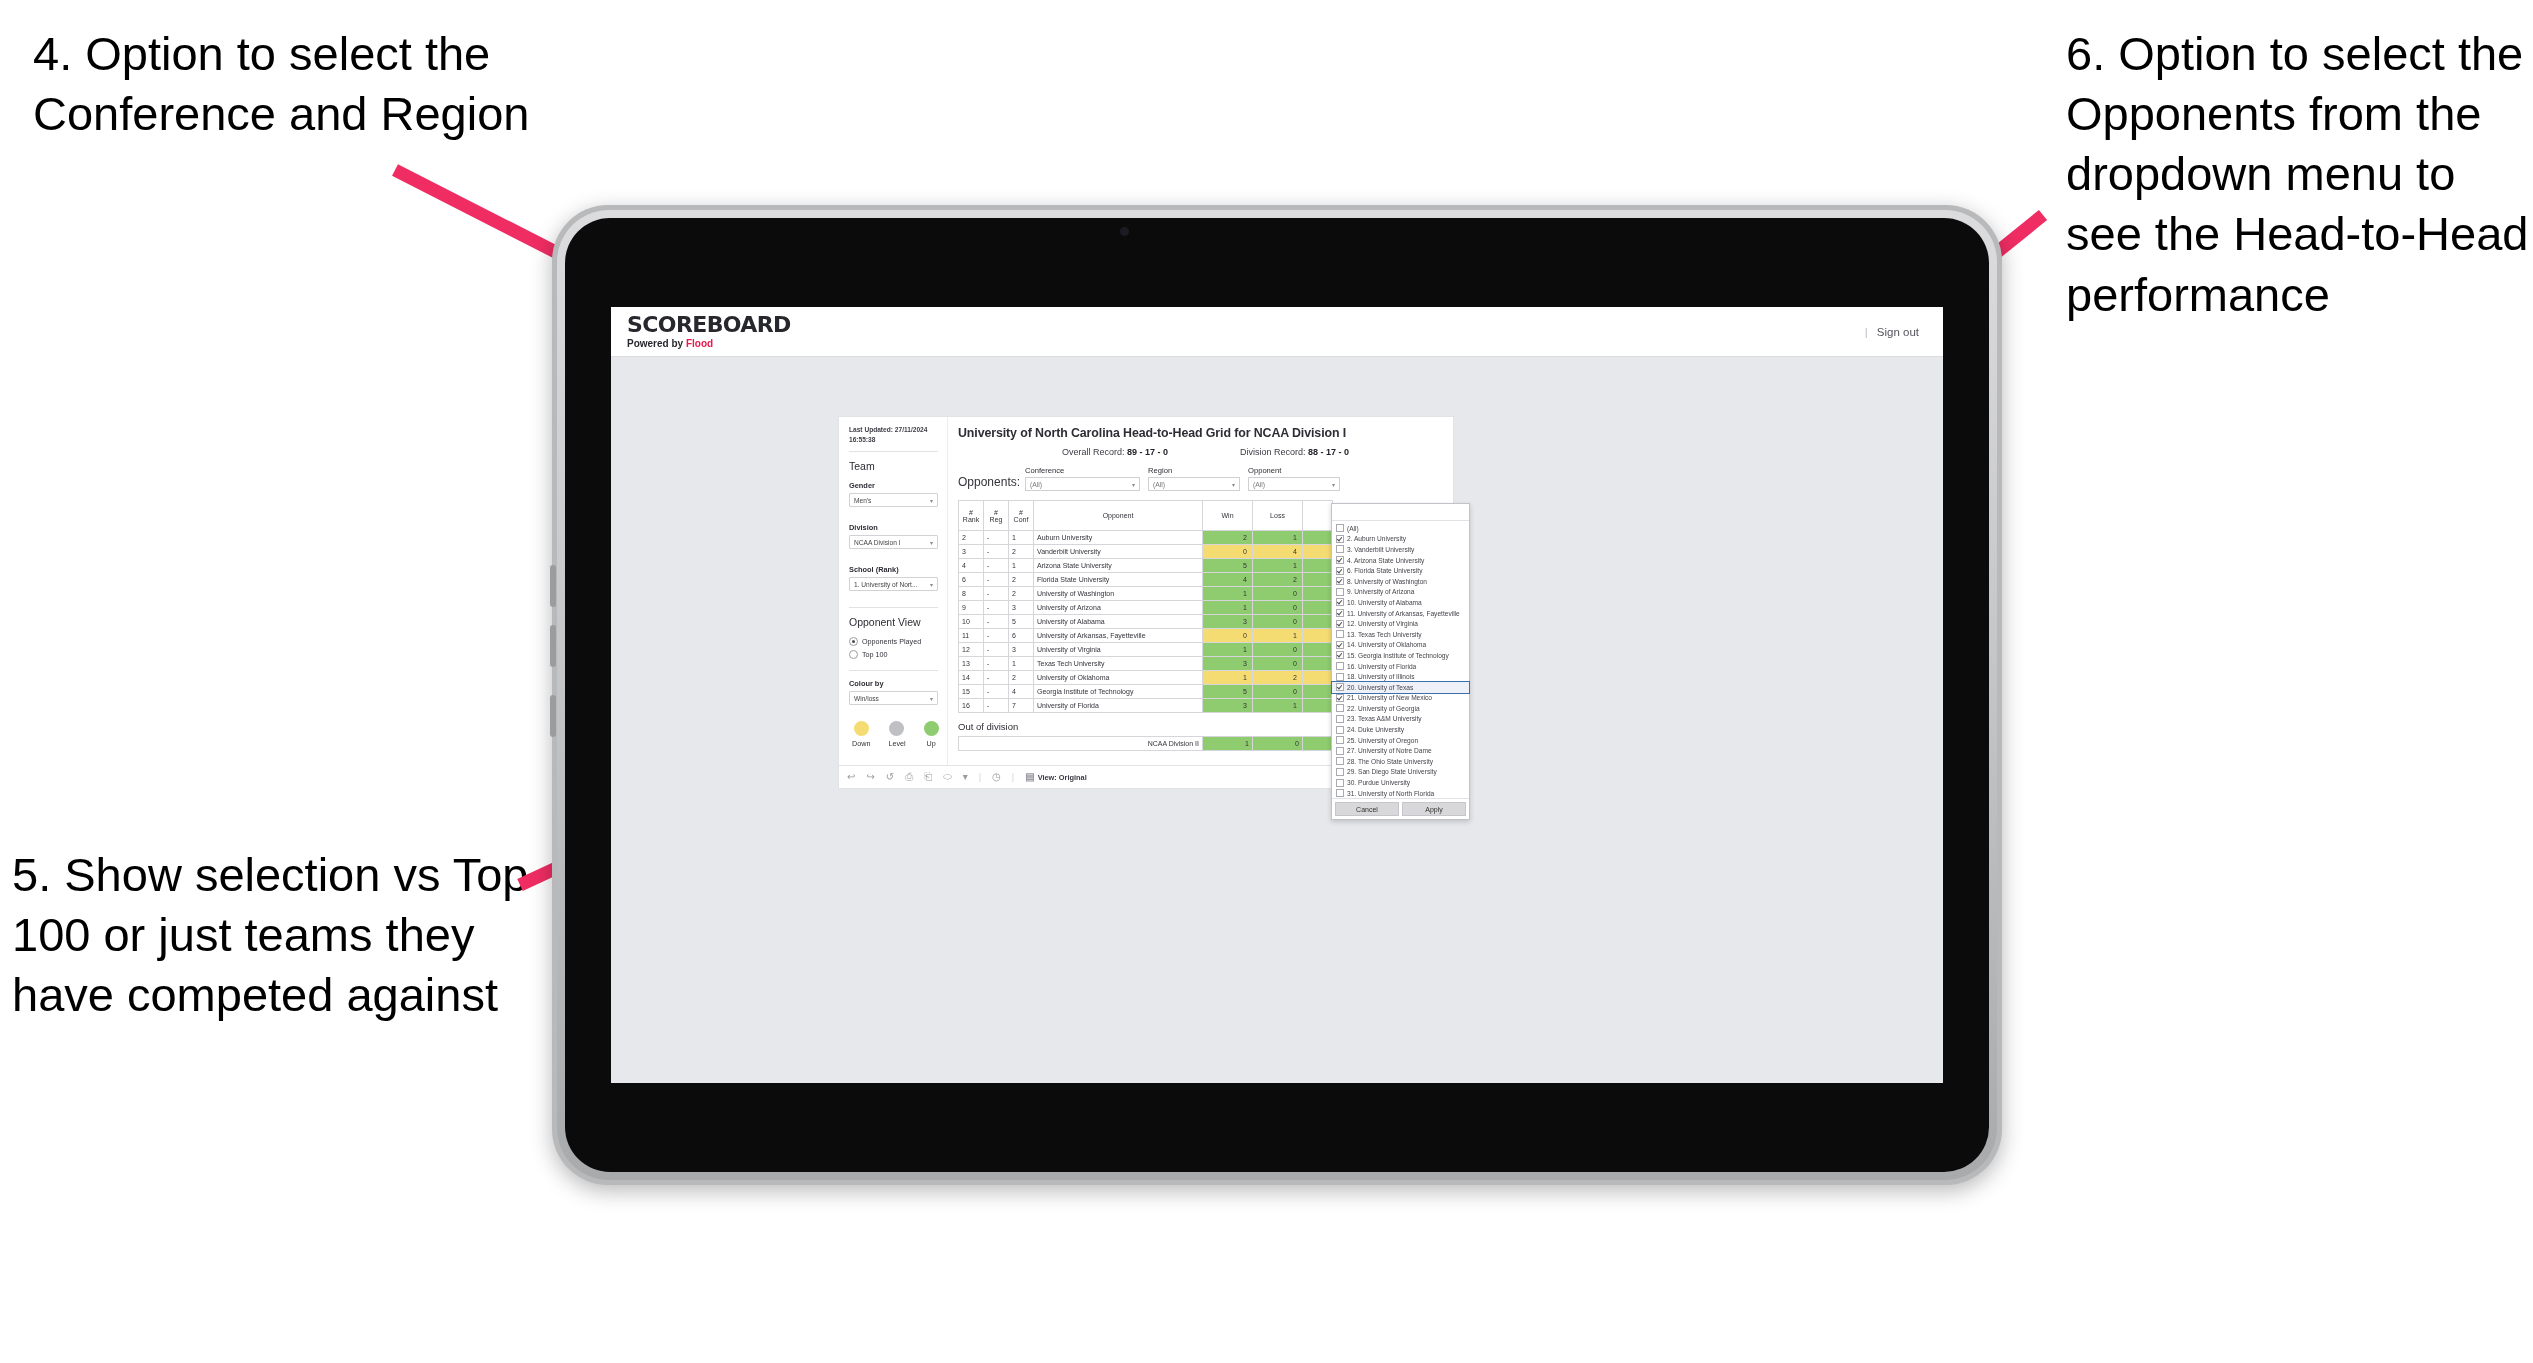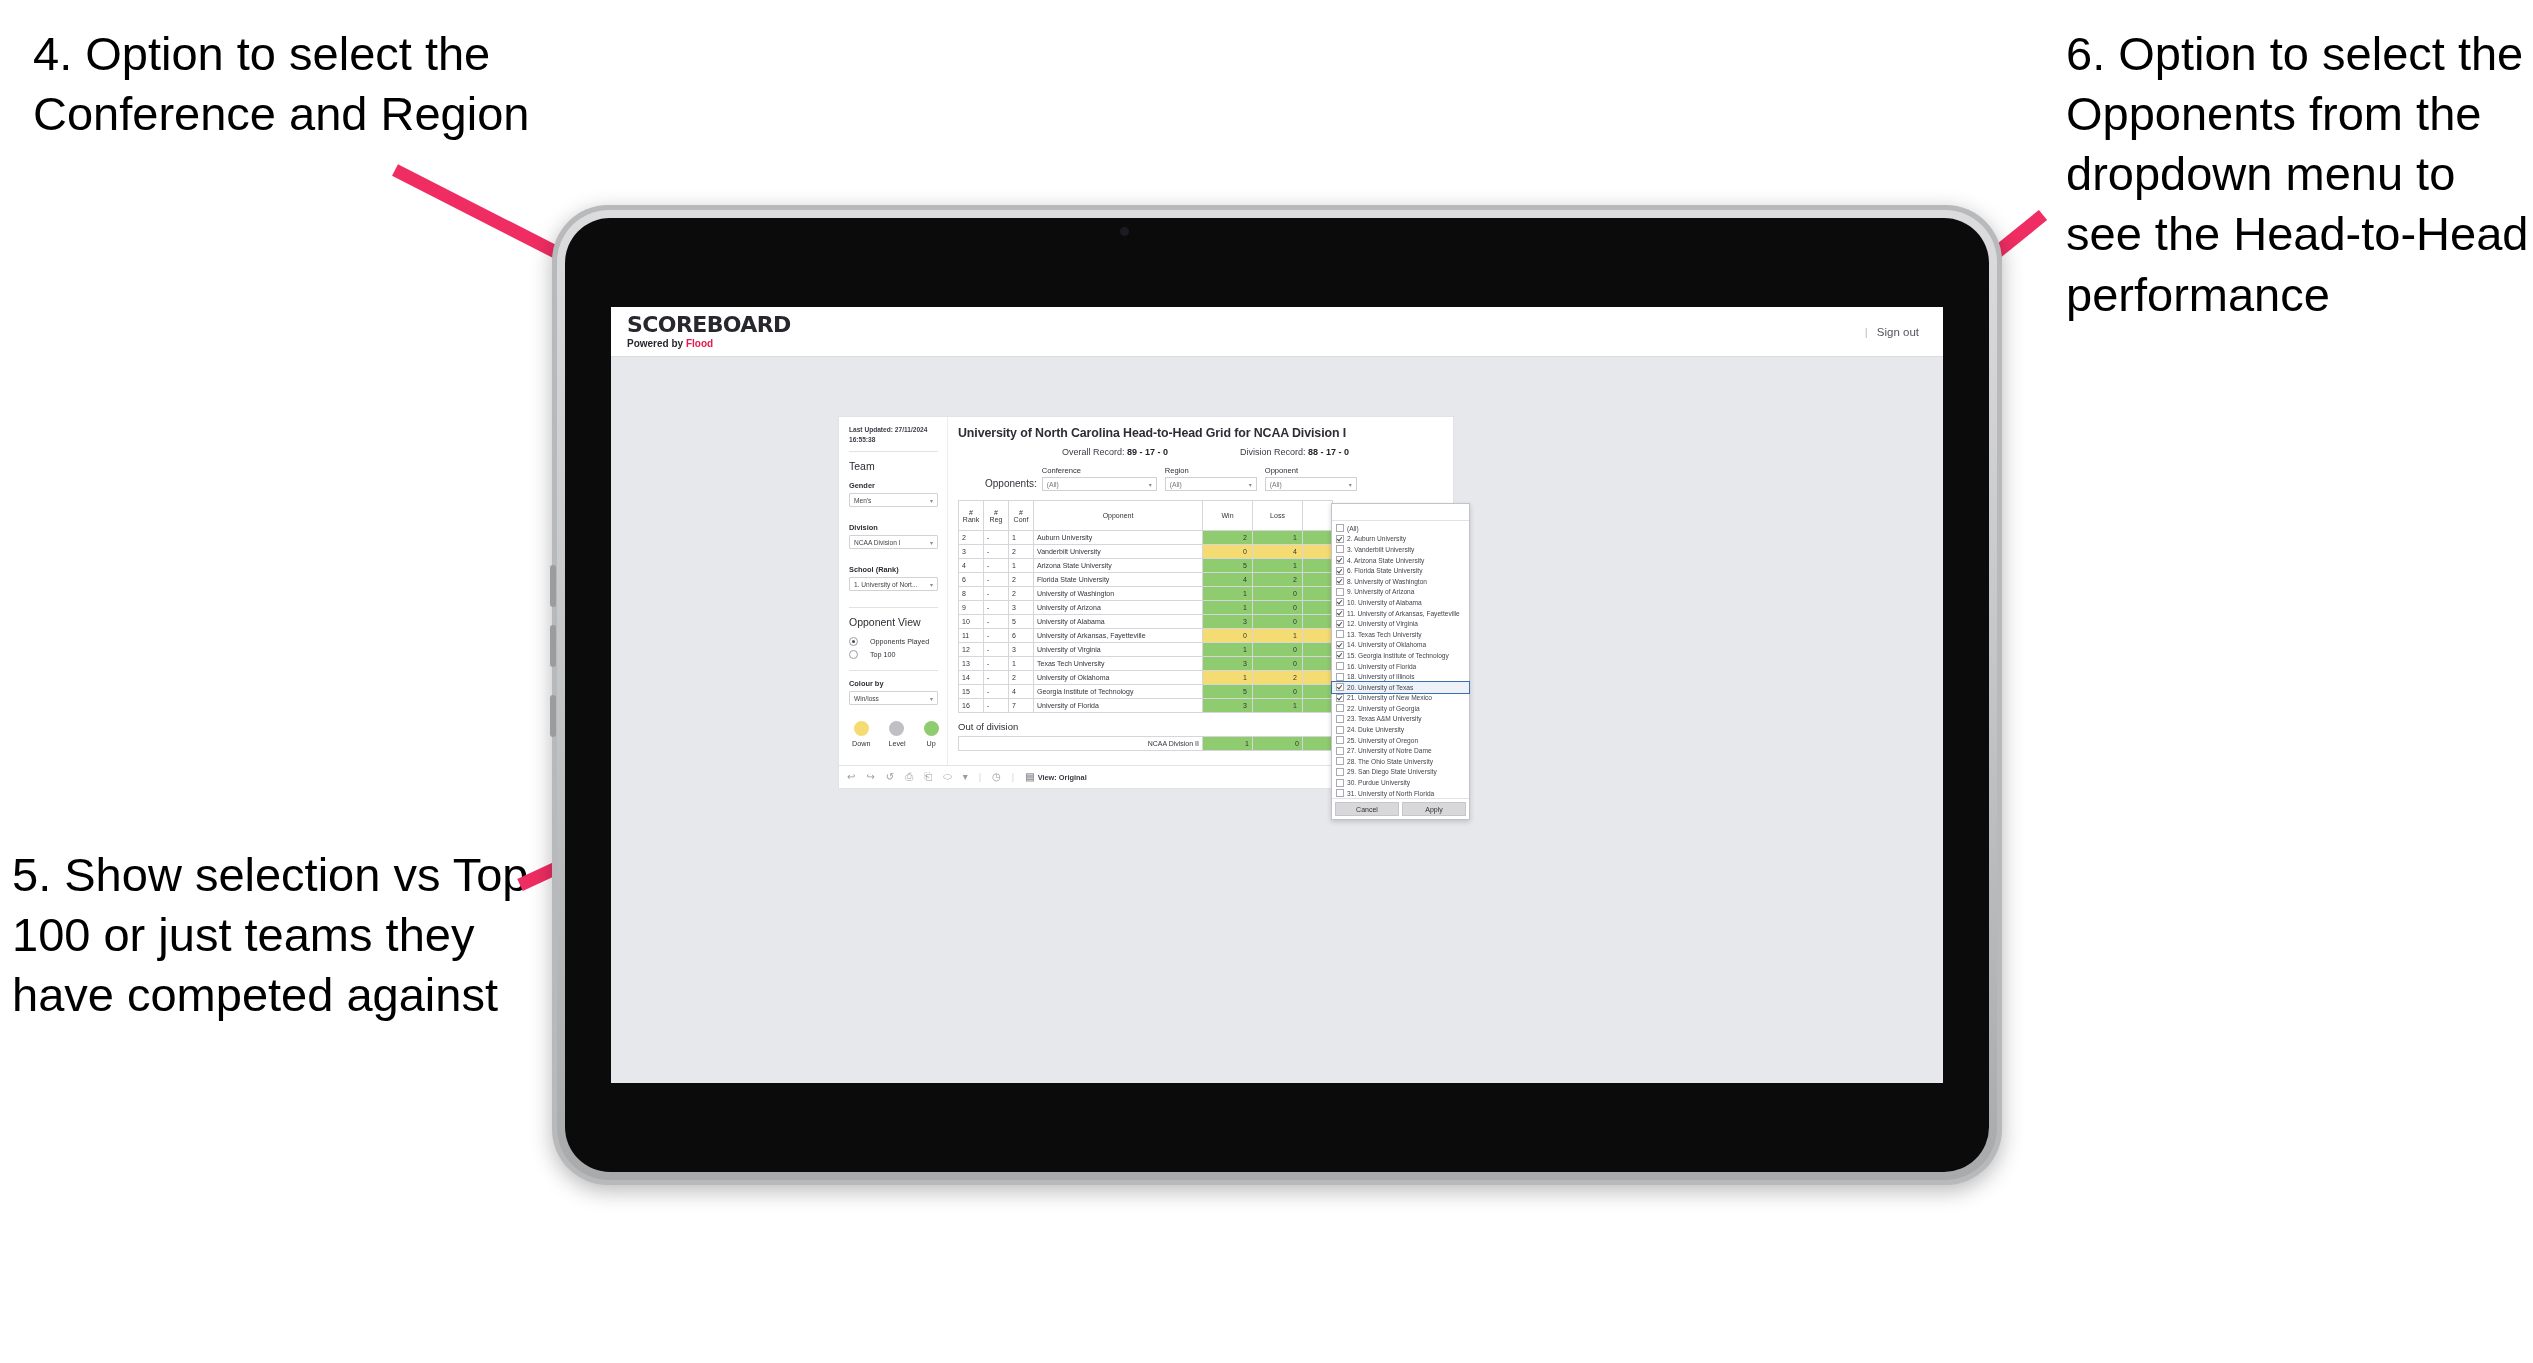--- a/index.html
+++ b/index.html
@@ -54,34 +54,34 @@
   .updated{font-size:6.6px;color:#3d3d46;line-height:1.45;font-weight:600;}
   .sep{height:1px;background:#e2e2e6;margin:7px 0 8px;}
   .sec-title{font-size:10.5px;color:#2d2d35;font-weight:400;margin-bottom:9px;}
   .fld-label{font-size:7.4px;color:#2d2d35;font-weight:600;margin-bottom:3px;}
   .fld{height:12px;border:1px solid #d2d2d6;background:#fff;border-radius:1px;display:flex;align-items:center;
     padding:0 4px;font-size:6.6px;color:#444;position:relative;margin-bottom:16px;}
   .fld .cav{position:absolute;right:4px;font-size:6px;color:#8a8a92;}
   .radio-row{display:flex;align-items:center;gap:4px;margin-bottom:4px;}
   .rdo{width:7px;height:7px;border-radius:50%;border:1px solid #9b9ba3;background:#fff;position:relative;flex:0 0 7px;}
   .rdo.on:after{content:"";position:absolute;left:1.5px;top:1.5px;width:3px;height:3px;border-radius:50%;background:#4a4a52;}
-  .rdo-lbl{font-size:7.2px;color:#33333b;margin-left:8px;}
+  .rdo-lbl{font-size:7.2px;color:#33333b;}
   .legend{display:flex;gap:18px;margin-top:4px;padding-left:3px;}
   .lg{display:flex;flex-direction:column;align-items:center;gap:3px;}
   .dot{width:15px;height:15px;border-radius:50%;}
   .lg-lbl{font-size:7.2px;color:#33333b;}
 
   .main{flex:1;position:relative;padding:9px 0 0 10px;box-sizing:border-box;border-left:1px solid #ececf0;}
   .dash-title{font-size:12.4px;color:#2d2d35;font-weight:600;letter-spacing:-.1px;}
   .rec-row{display:flex;margin-top:7px;font-size:9px;color:#3a3a44;justify-content:center;}
   .rec-row .b{font-weight:700;color:#22222a;}
   .rec2{margin-left:72px;}
 
   .filters{display:flex;align-items:flex-end;margin-top:9px;}
-  .f-pref{font-size:10px;color:#33333b;padding-bottom:2px;margin-right:5px;margin-left:27px;}
+  .f-pref{font-size:12px;color:#33333b;padding-bottom:2px;margin-right:5px;}
   .fgrp{margin-right:8px;}
   .fgrp .fl{font-size:7.6px;color:#2d2d35;margin-bottom:2px;}
   .fbox{height:12px;border:1px solid #cfcfd4;background:#fff;display:flex;align-items:center;padding:0 4px;
     font-size:6.8px;color:#777;position:relative;}
   .fbox .cav{position:absolute;right:4px;font-size:6px;color:#8a8a92;}
 
   
   table.grid{border-collapse:collapse;margin-top:9px;table-layout:fixed;}
   table.grid th,table.grid td{border:1px solid #d6d6da;font-size:7px;color:#33333b;padding:0 3px;height:13px;}
   table.grid th{font-weight:400;text-align:center;height:29px;vertical-align:middle;background:#fff;}

